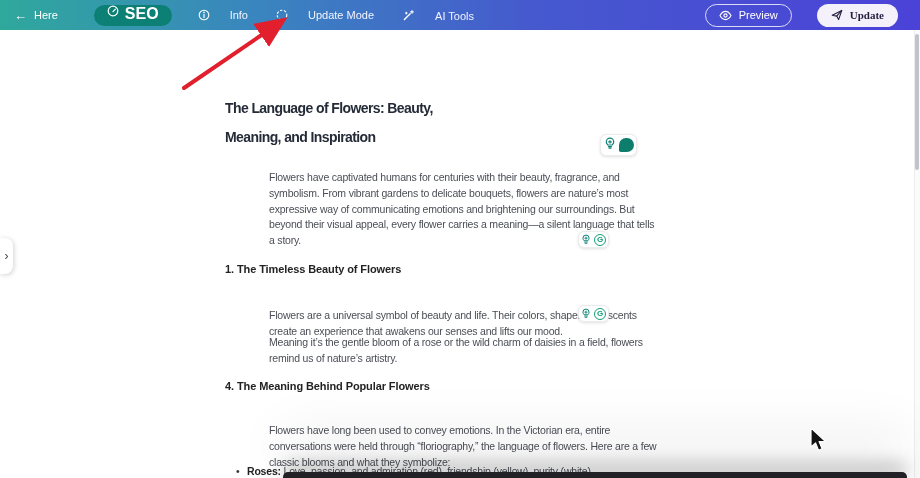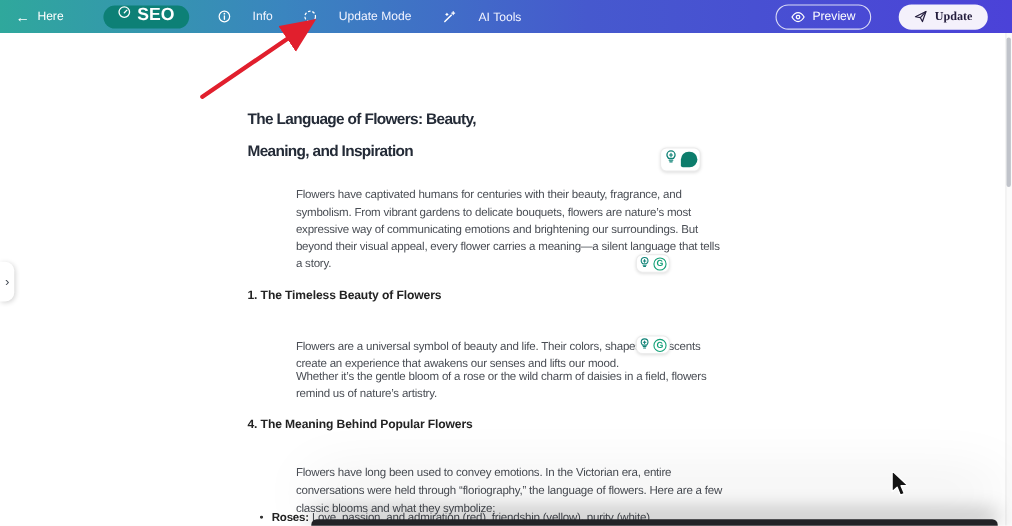--- a/index.html
+++ b/index.html
@@ -227,21 +227,21 @@
       <span>
         <svg width="10" height="11" viewBox="0 0 12 13">
             <path d="M6 1.2 a3.7 3.7 0 0 1 3.7 3.7 c0 1.5 -1 2.3 -1.5 3.1 h-4.4 c-0.5 -0.8 -1.5 -1.6 -1.5 -3.1 A3.7 3.7 0 0 1 6 1.2 Z" fill="none" stroke="#0e8276" stroke-width="1.2"></path>
             <path d="M6 3.5 v2.8 M4.6 4.9 h2.8" stroke="#0e8276" stroke-width="1.1" stroke-linecap="round"></path>
             <path d="M4.4 9.6 h3.2 M4.9 11.1 h2.2" stroke="#0e8276" stroke-width="1.1" stroke-linecap="round"></path>
           </svg>
       </span>
       <span class="g-badge">G</span>
     </div>
 
-    <p class="para p3">Whether it’s the gentle bloom of a rose or the wild charm of daisies in a field, flowers
+    <p class="para p3">Meaning it’s the gentle bloom of a rose or the wild charm of daisies in a field, flowers
 remind us of nature’s artistry.</p>
 
     <h2 class="subhead h2">4. The Meaning Behind Popular Flowers</h2>
 
     <p class="para p4">Flowers have long been used to convey emotions. In the Victorian era, entire
 conversations were held through “floriography,” the language of flowers. Here are a few
 classic blooms and what they symbolize:</p>
 
     <div class="bullet-list">
       <div class="bullet-row">

